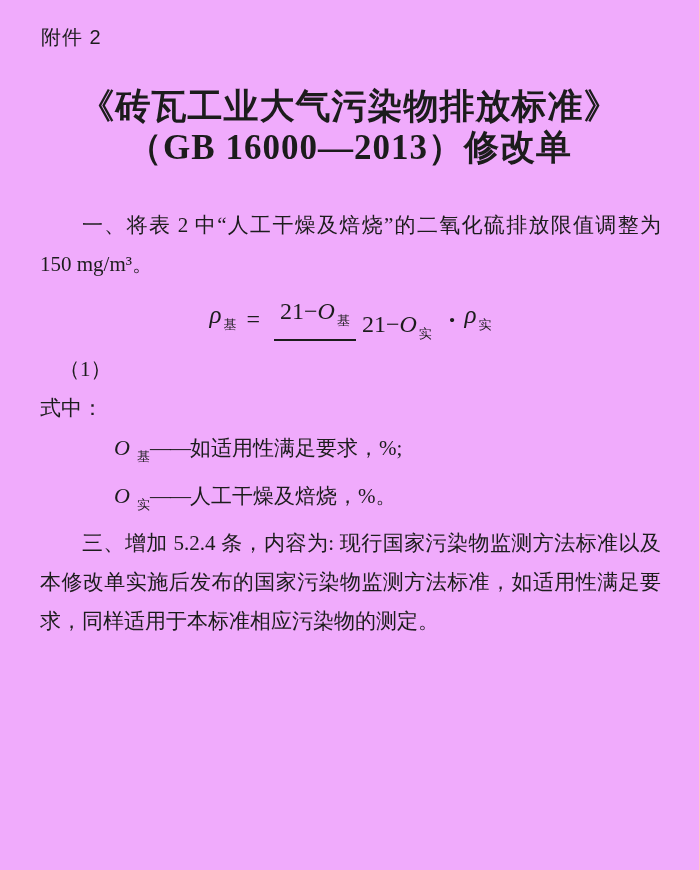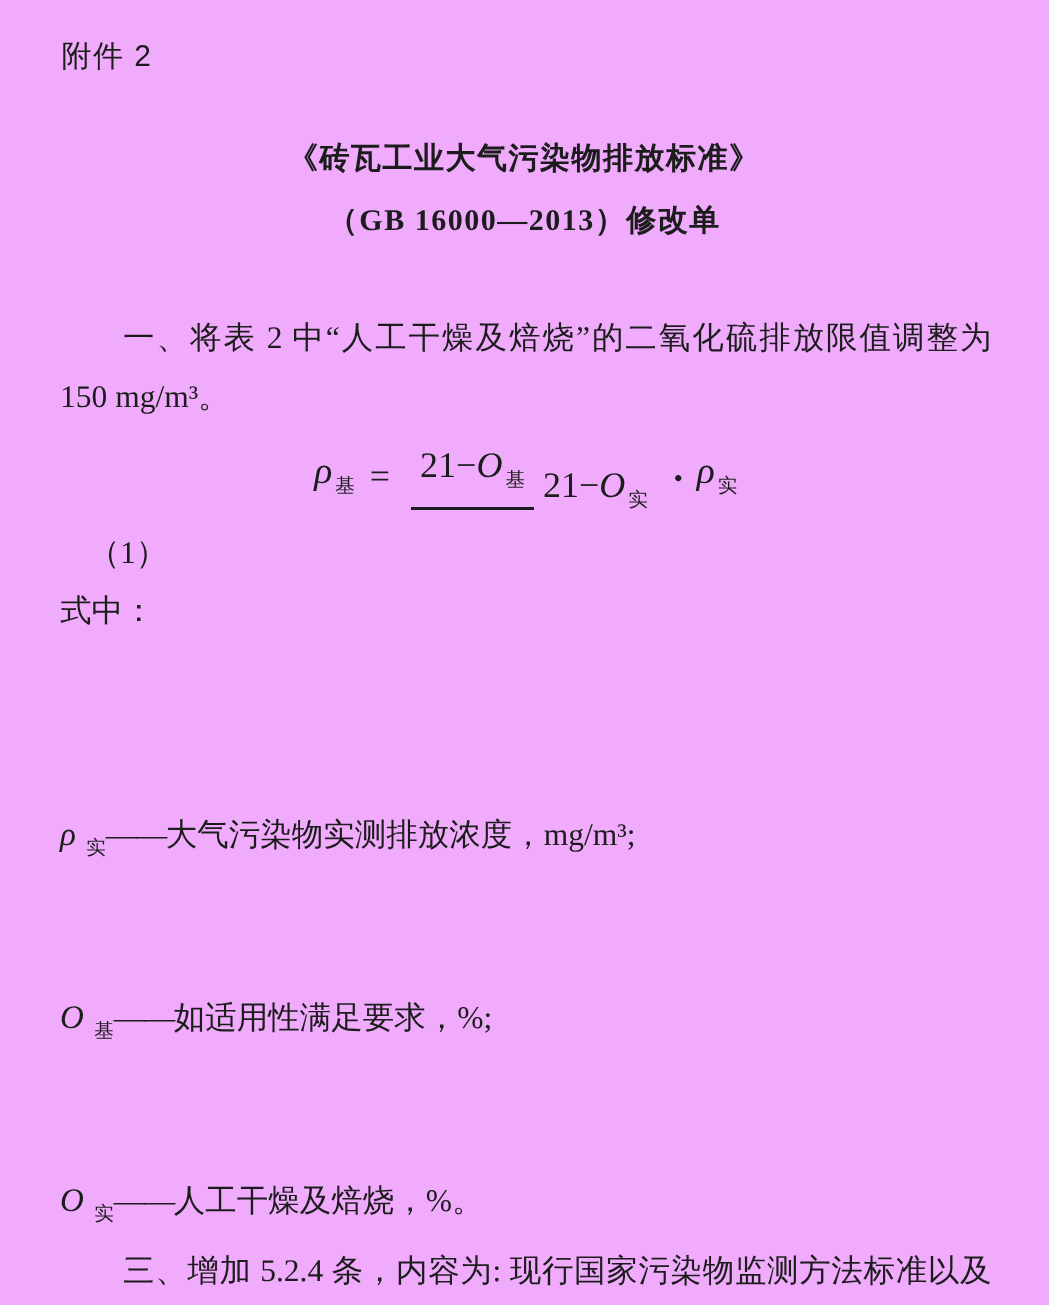--- a/index.html
+++ b/index.html
@@ -25,21 +25,21 @@
     letter-spacing: 1px;
     font-family: "Liberation Sans", "DejaVu Sans", sans-serif;
   }
   .doc-title {
     position: absolute;
     top: 86px;
     left: 0;
     width: 100%;
     text-align: center;
     font-weight: 700;
-    font-size: 20px;
+    font-size: 35px;
     line-height: 41px;
     letter-spacing: 1px;
   }
   .content {
     position: absolute;
     top: 206px;
     left: 40px;
     width: 621px;
     font-size: 21px;
     line-height: 39px;
@@ -95,21 +95,20 @@
     padding-left: 19px;
     line-height: 39px;
     text-align: left;
   }
   
   .def-row {
     display: flex;
     align-items: baseline;
     line-height: 39px;
     text-align: left;
-    flex-direction: column;
   }
   .def-prefix {
     flex: 0 0 74px;
   }
   .def-symbol {
     font-style: italic;
     font-size: 22px;
   }
   .def-sub {
     font-size: 13px;
@@ -147,24 +146,20 @@
     </div>
 
     <div class="eq-number">（1）</div>
 
     <div>
       <div class="def-row">
         <span class="def-prefix">式中：</span>
       </div>
       <div class="def-row">
         <span class="def-prefix"></span>
-        <span><span class="def-symbol">ρ</span><span class="def-sub">实</span><span class="def-sep">——</span><span>大气污染物实测排放浓度，mg/m³;</span></span>
-      </div>
-      <div class="def-row">
-        <span class="def-prefix"></span>
         <span><span class="def-symbol">O</span><span class="def-sub">基</span><span class="def-sep">——</span><span>如适用性满足要求，%;</span></span>
       </div>
       <div class="def-row">
         <span class="def-prefix"></span>
         <span><span class="def-symbol">O</span><span class="def-sub">实</span><span class="def-sep">——</span><span>人工干燥及焙烧，%。</span></span>
       </div>
     </div>
 
     <p class="body-para">三、增加 5.2.4 条，内容为: 现行国家污染物监测方法标准以及本修改单实施后发布的国家污染物监测方法标准，如适用性满足要求，同样适用于本标准相应污染物的测定。</p>
 

